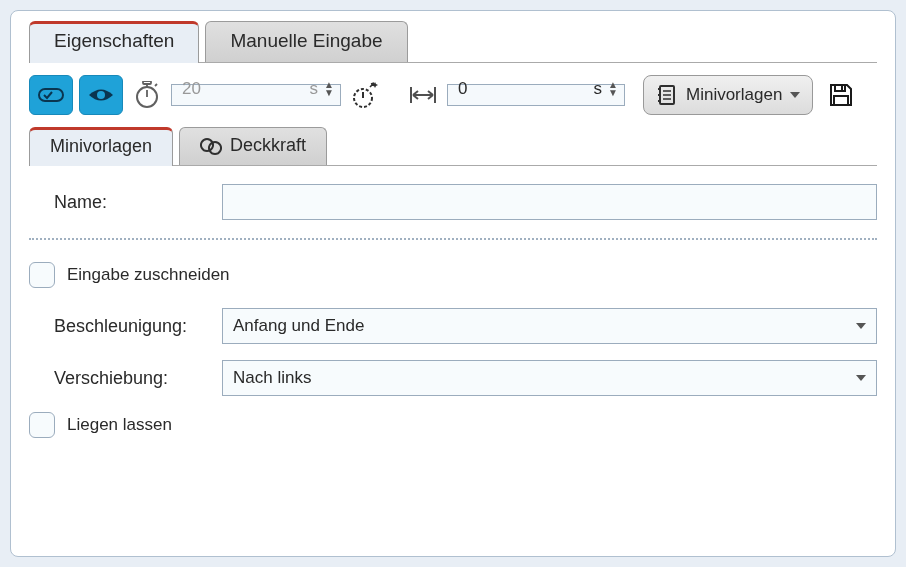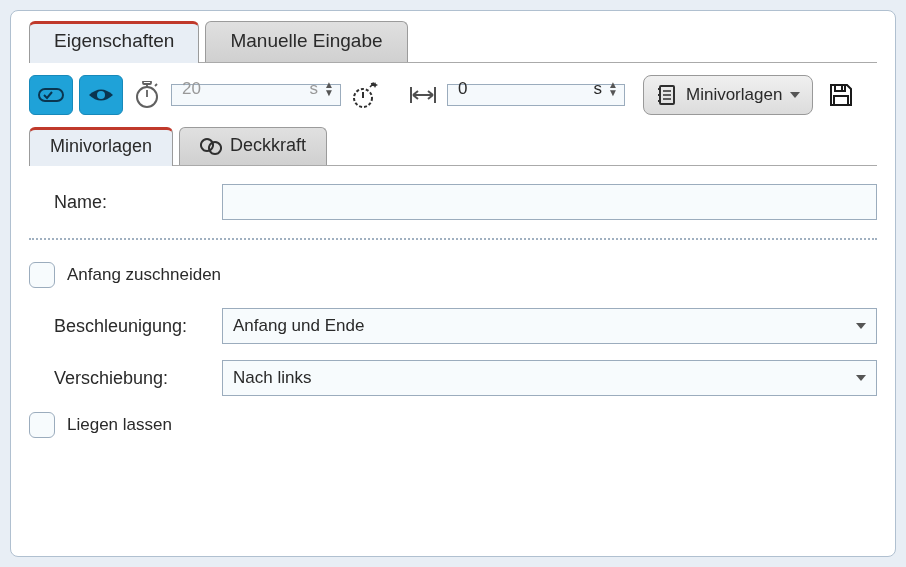--- a/index.html
+++ b/index.html
@@ -313,21 +313,21 @@
     <label>Name:</label>
     <input class="text-input" type="text" value="" style="">
   </div>
 
   <div class="section-header">
     <div class="dots"></div>
   </div>
 
   <div class="check-row">
     <div class="checkbox"></div>
-    <span>Anfang zuschneiden</span>
+    <span>Eingabe zuschneiden</span>
   </div>
 
   <div class="form-row">
     <label>Beschleunigung:</label>
     <div class="select">
       <span>Anfang und Ende</span>
       <div class="caret-down"></div>
     </div>
   </div>
 

